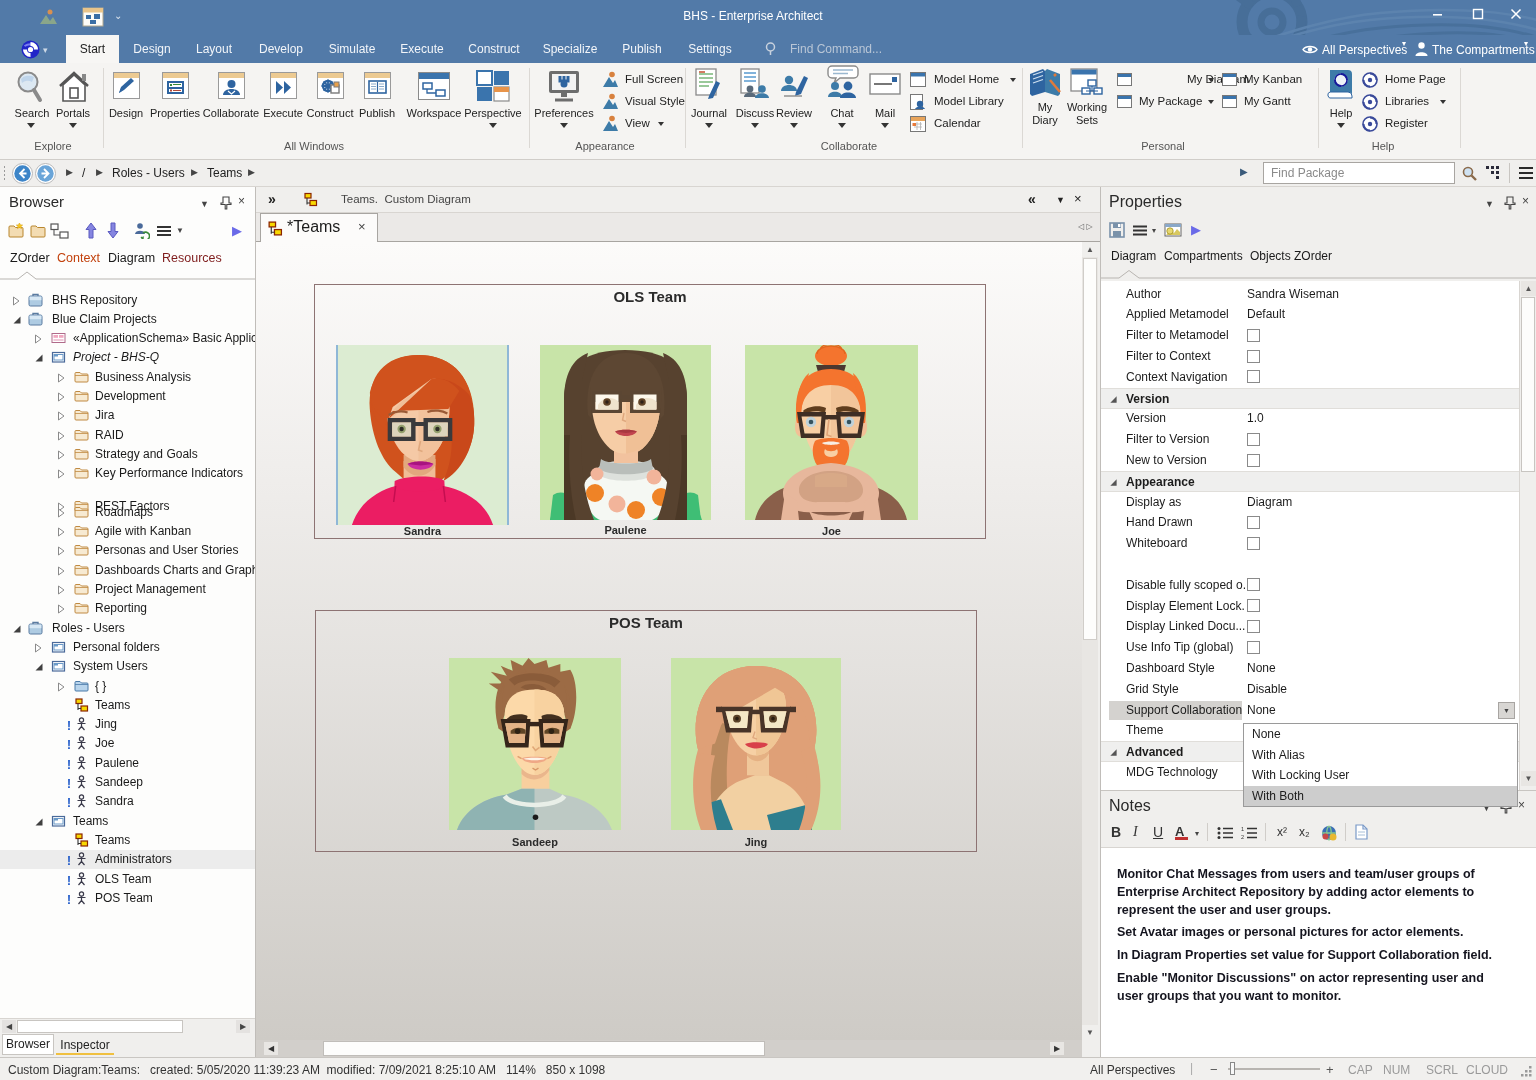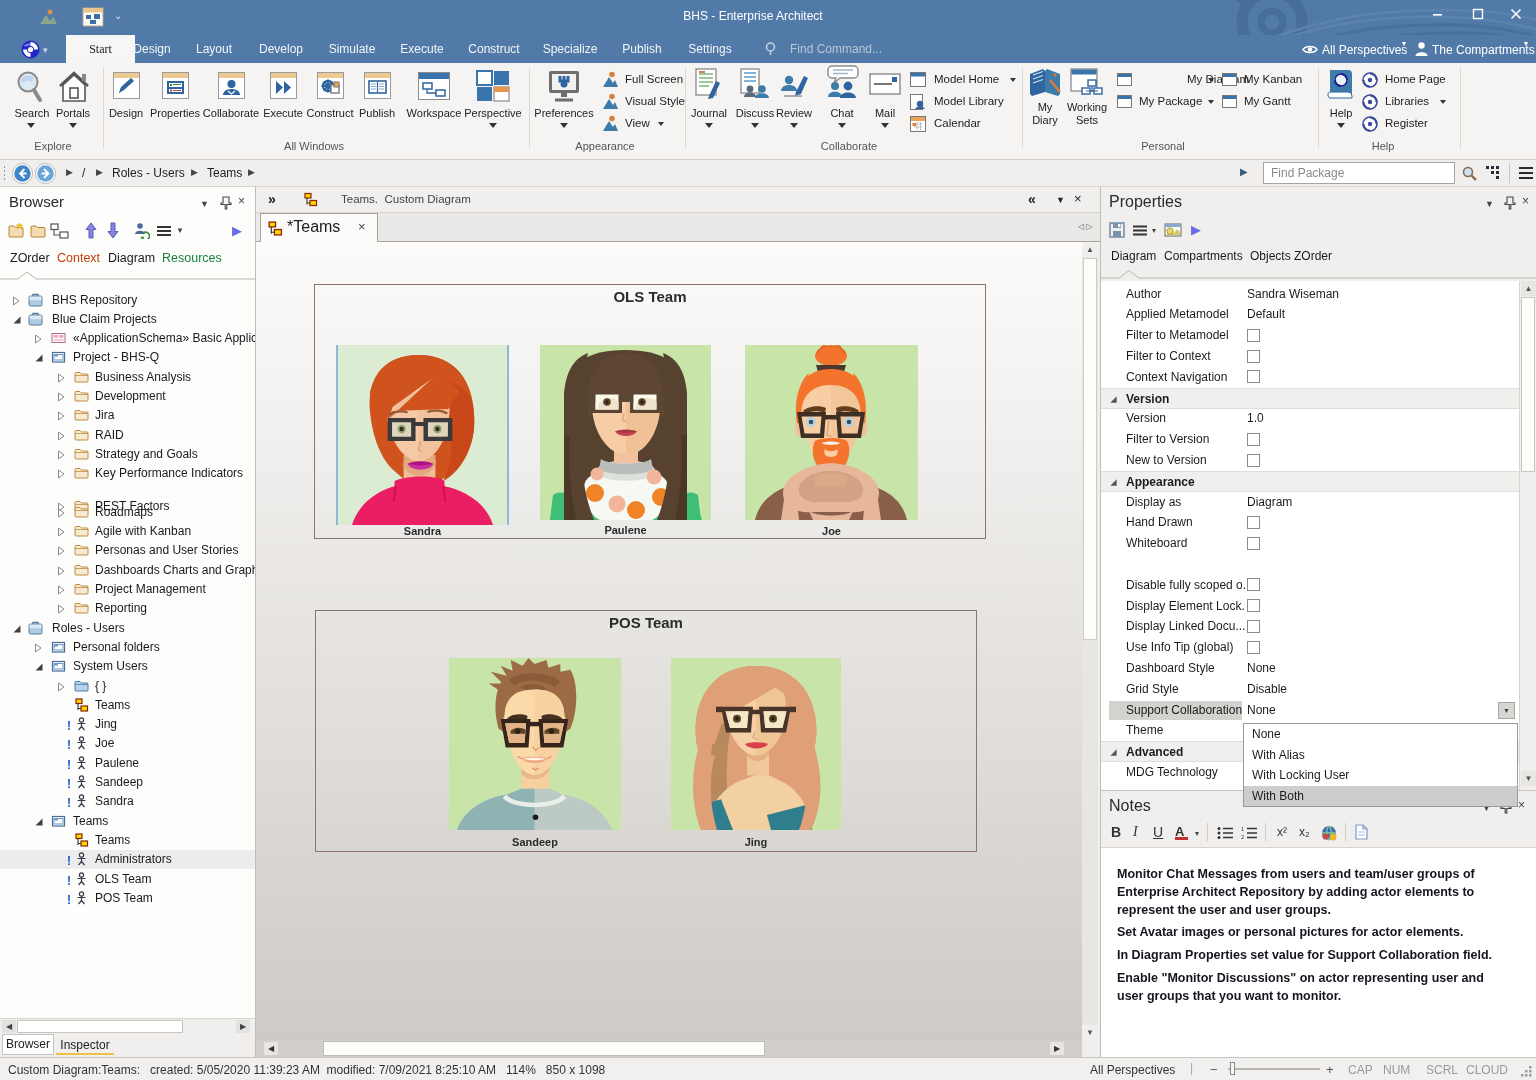--- a/index.html
+++ b/index.html
@@ -81,21 +81,21 @@
 </div>
 <div class="abs" id="tabrow">
   <svg class="abs" style="left:21px;top:5px;width:19px;height:19px" viewBox="0 0 19 19">
     <circle cx="9.5" cy="9.5" r="9" fill="#2125c8"></circle>
     <path d="M3.5,6 A9,7 0 0 1 15.5,6" stroke="#7b7ef0" stroke-width="2" fill="none"></path>
     <path d="M9.5,2 A7.5,7.5 0 0 1 17,9.5 L13,9.5 A3.5,3.5 0 0 0 9.5,6 Z" fill="#fff"></path>
     <path d="M9.5,17 A7.5,7.5 0 0 1 2,9.5 L6,9.5 A3.5,3.5 0 0 0 9.5,13 Z" fill="#fff"></path>
     <circle cx="9.5" cy="9.5" r="2.6" fill="#fff"></circle>
   </svg>
   <div class="abs" style="left:43px;top:10px;color:#cdd8e6;font-size:9px">▾</div>
-  <div class="ribtab active" style="left:66px;width:69px;font-family:Liberation Serif, serif;">Start</div>
+  <div class="ribtab active" style="left:66px;width:53px;">Start</div>
   <div class="ribtab" style="left:127px;width:50px;">Design</div>
   <div class="ribtab" style="left:188px;width:52px;">Layout</div>
   <div class="ribtab" style="left:252px;width:58px;">Develop</div>
   <div class="ribtab" style="left:322px;width:60px;">Simulate</div>
   <div class="ribtab" style="left:394px;width:56px;">Execute</div>
   <div class="ribtab" style="left:462px;width:64px;">Construct</div>
   <div class="ribtab" style="left:538px;width:64px;">Specialize</div>
   <div class="ribtab" style="left:614px;width:56px;">Publish</div>
   <div class="ribtab" style="left:682px;width:56px;">Settings</div>
   <svg class="abs" style="left:764px;top:7px;width:13px;height:15px" viewBox="0 0 13 15">
@@ -446,21 +446,21 @@
       <path d="M7,15 L8.5,16.5 L9.5,14.5" fill="none" stroke="#3a8a3a" stroke-width="1.4"></path>
     </svg>
   <svg class="abs" style="left:156px;top:38px;width:16px;height:12px" viewBox="0 0 16 12">
       <path d="M1,2 L15,2 M1,6 L15,6 M1,10 L15,10" stroke="#333" stroke-width="1.8"></path>
     </svg>
   <div class="abs" style="left:176px;top:39px;color:#444;font-size:8px;">▼</div>
   <div class="abs" style="left:232px;top:36px;color:#6a6ae8;font-size:13px;">▶</div>
   <div class="abs" style="left:10px;top:64px;font-size:12.5px;color:#1a1a1a;">ZOrder</div>
   <div class="abs" style="left:57px;top:64px;font-size:12.5px;color:#c2410c;">Context</div>
   <div class="abs" style="left:108px;top:64px;font-size:12.5px;color:#1a1a1a;">Diagram</div>
-  <div class="abs" style="left:162px;top:64px;font-size:12.5px;color:#15803d;">Resources</div>
+  <div class="abs" style="left:162px;top:64px;font-size:12.5px;color:#7f1d1d;">Resources</div>
   <svg class="abs" style="left:0;top:84px;width:255px;height:12px" viewBox="0 0 255 12">
       <path d="M0,8 L18,8 L27,1 L36,8 L255,8" fill="none" stroke="#b8b5b1"></path>
     </svg>
   <div class="abs" id="treewrap" style="left:0;top:95px;width:255px;height:735px;overflow:hidden;">
 <div class="tree-row" style="left:0;top:8.5px;width:255px;">
         <svg class="abs" style="left:12px;top:5px;width:9px;height:10px" viewBox="0 0 9 10">
           <path d="M1.5,1 L7,5 L1.5,9 Z" fill="#fff" stroke="#8a8a8a"></path>
         </svg>
         <svg class="ticon" style="left:28px" viewBox="0 0 15 14">
           <path d="M5,3 L5,1.5 L10,1.5 L10,3" fill="none" stroke="#5a7ba0" stroke-width="1.4"></path>
@@ -485,21 +485,21 @@
           <path d="M1.5,1 L7,5 L1.5,9 Z" fill="#fff" stroke="#8a8a8a"></path>
         </svg>
         <svg class="ticon" style="left:51px" viewBox="0 0 15 14">
           <rect x="1" y="2.5" width="13" height="9" fill="#fff" stroke="#b06a8a"></rect>
           <rect x="2.5" y="4" width="4.5" height="2.8" fill="#f0a8c0"></rect>
           <rect x="8" y="4" width="4.5" height="2.8" fill="#f0a8c0"></rect>
           <rect x="2.5" y="8" width="10" height="2" fill="#f0c8d8"></rect>
         </svg>
         <div class="abs" style="left:73px;top:0;">«ApplicationSchema» Basic Applic</div>
       </div>
-<div class="tree-row" style="left:0;top:66.4px;width:255px;">
+<div class="tree-row" style="left:0;top:66.4px;width:255px;font-style:italic;">
         <svg class="abs" style="left:34px;top:5px;width:10px;height:10px" viewBox="0 0 10 10">
           <path d="M8.5,1.5 L8.5,8.5 L1.5,8.5 Z" fill="#404040"></path>
         </svg>
         <svg class="ticon" style="left:51px" viewBox="0 0 15 14">
           <rect x="1.5" y="2.5" width="12" height="9.5" fill="#fff" stroke="#4a6a9a" stroke-width="1.2"></rect>
           <rect x="3" y="4.5" width="9" height="5.5" fill="none" stroke="#6a9ac8" stroke-width="1"></rect>
           <rect x="3" y="4.5" width="4" height="2" fill="#6a9ac8"></rect>
         </svg>
         <div class="abs" style="left:73px;top:0;">Project - BHS-Q</div>
       </div>

